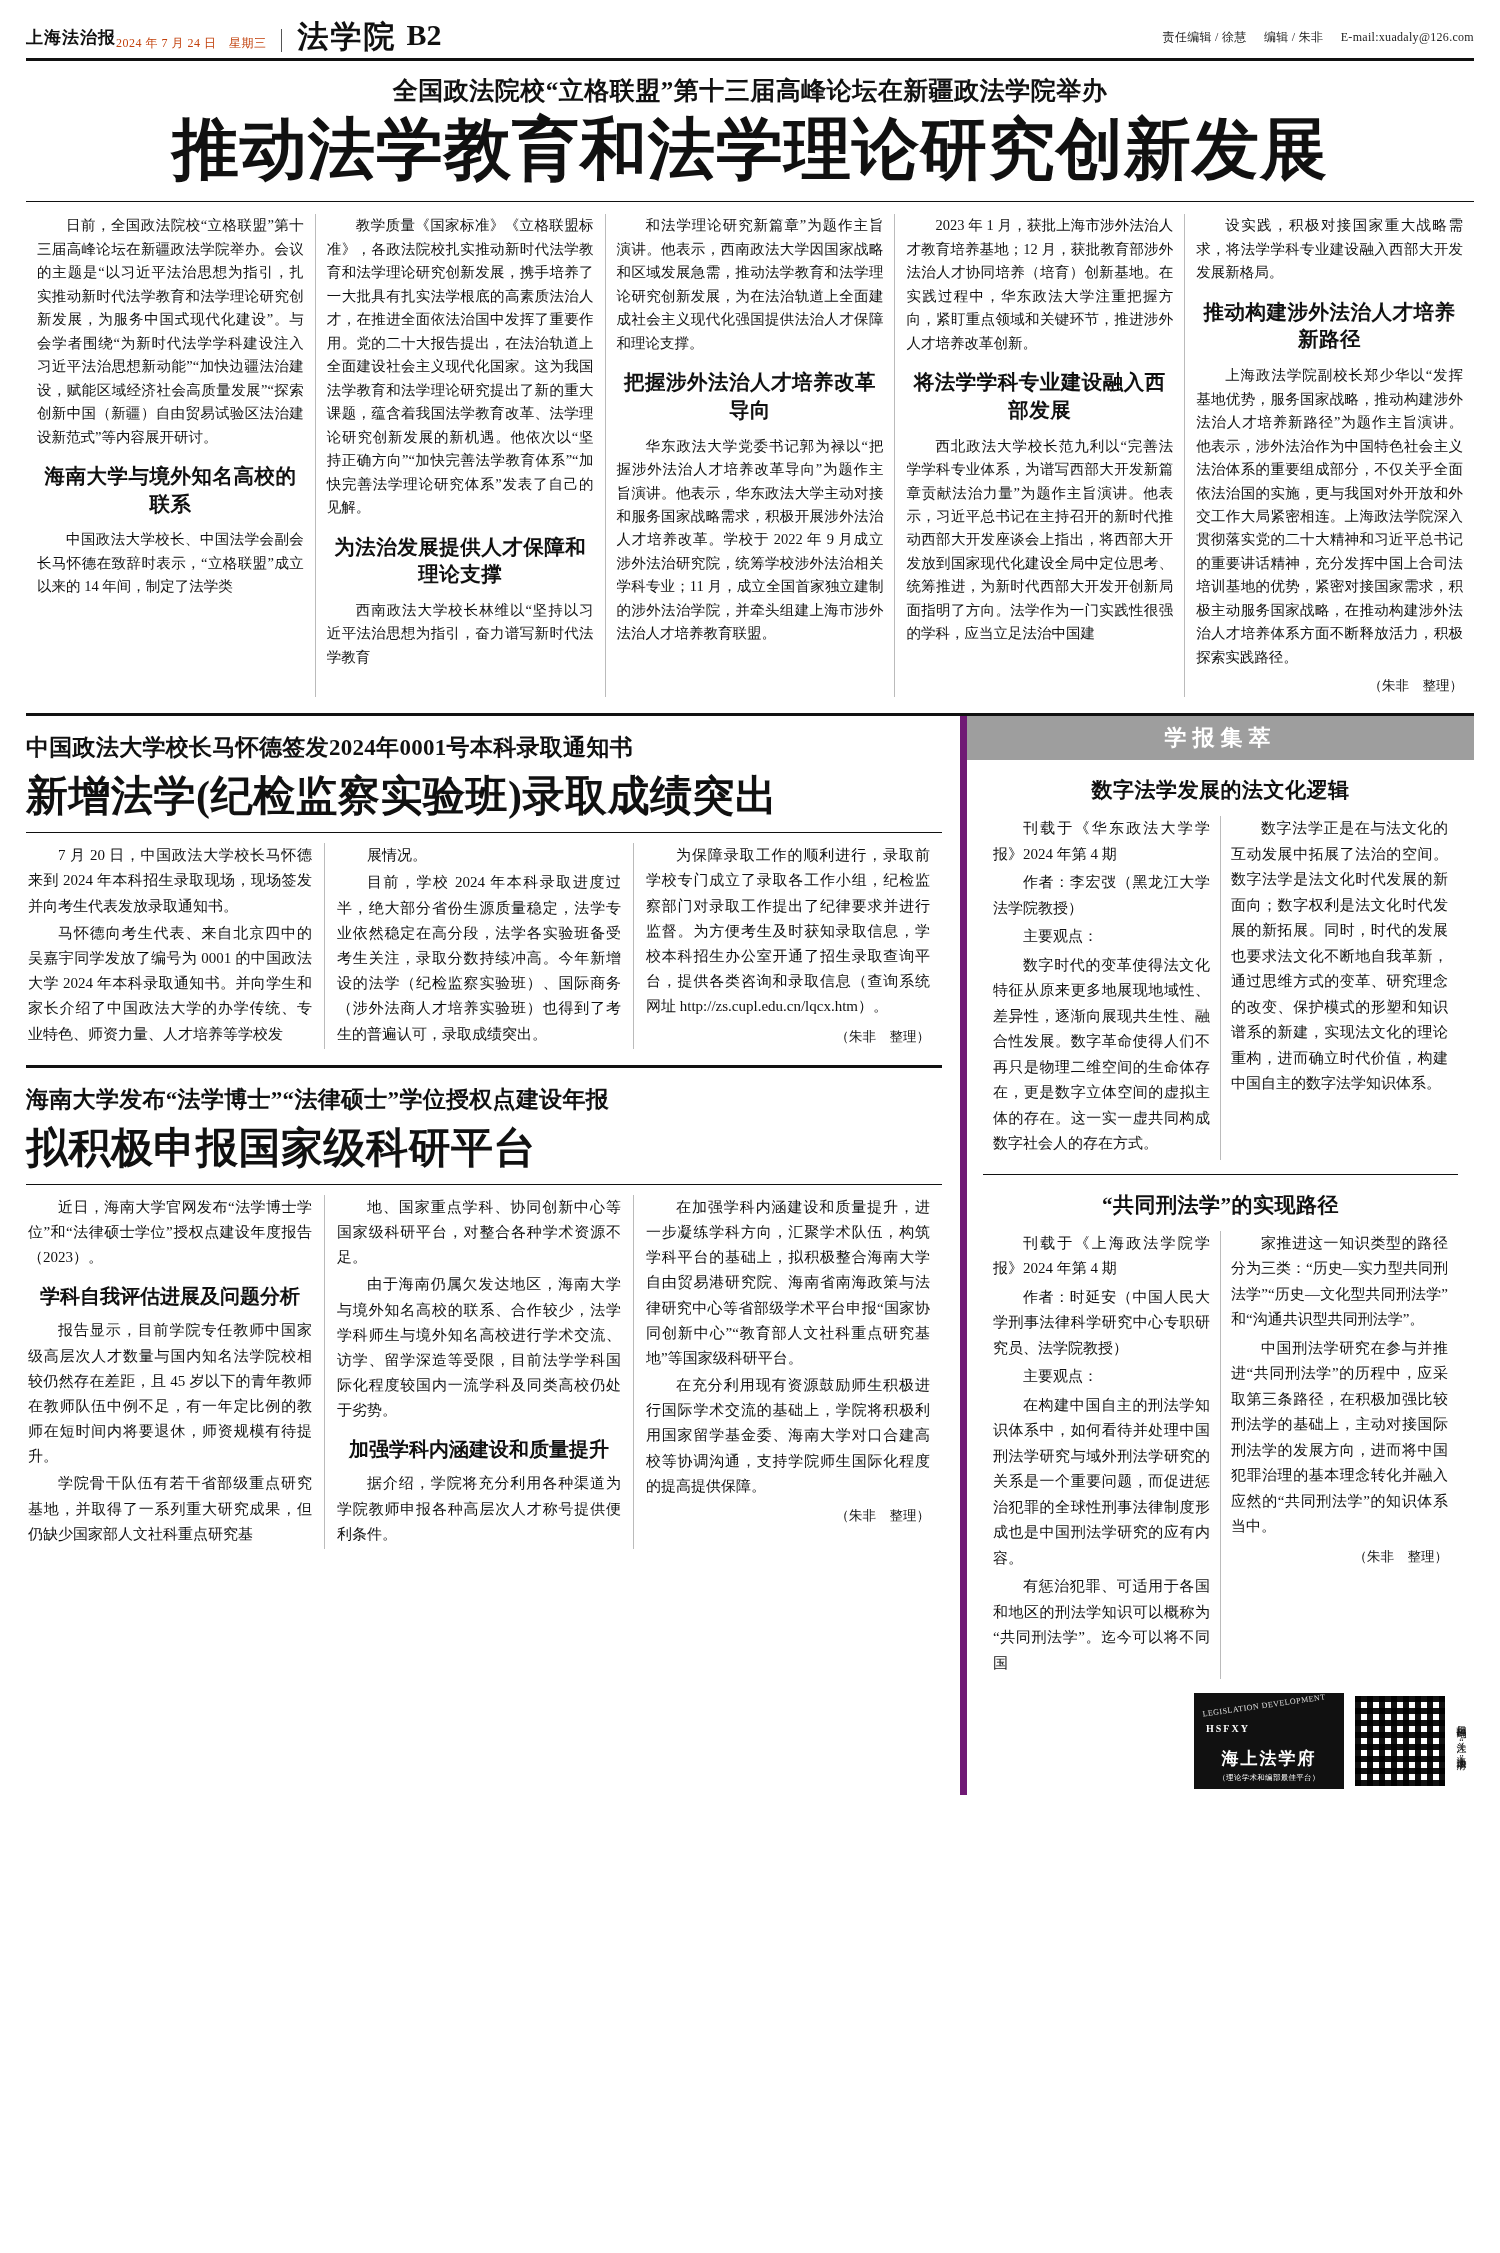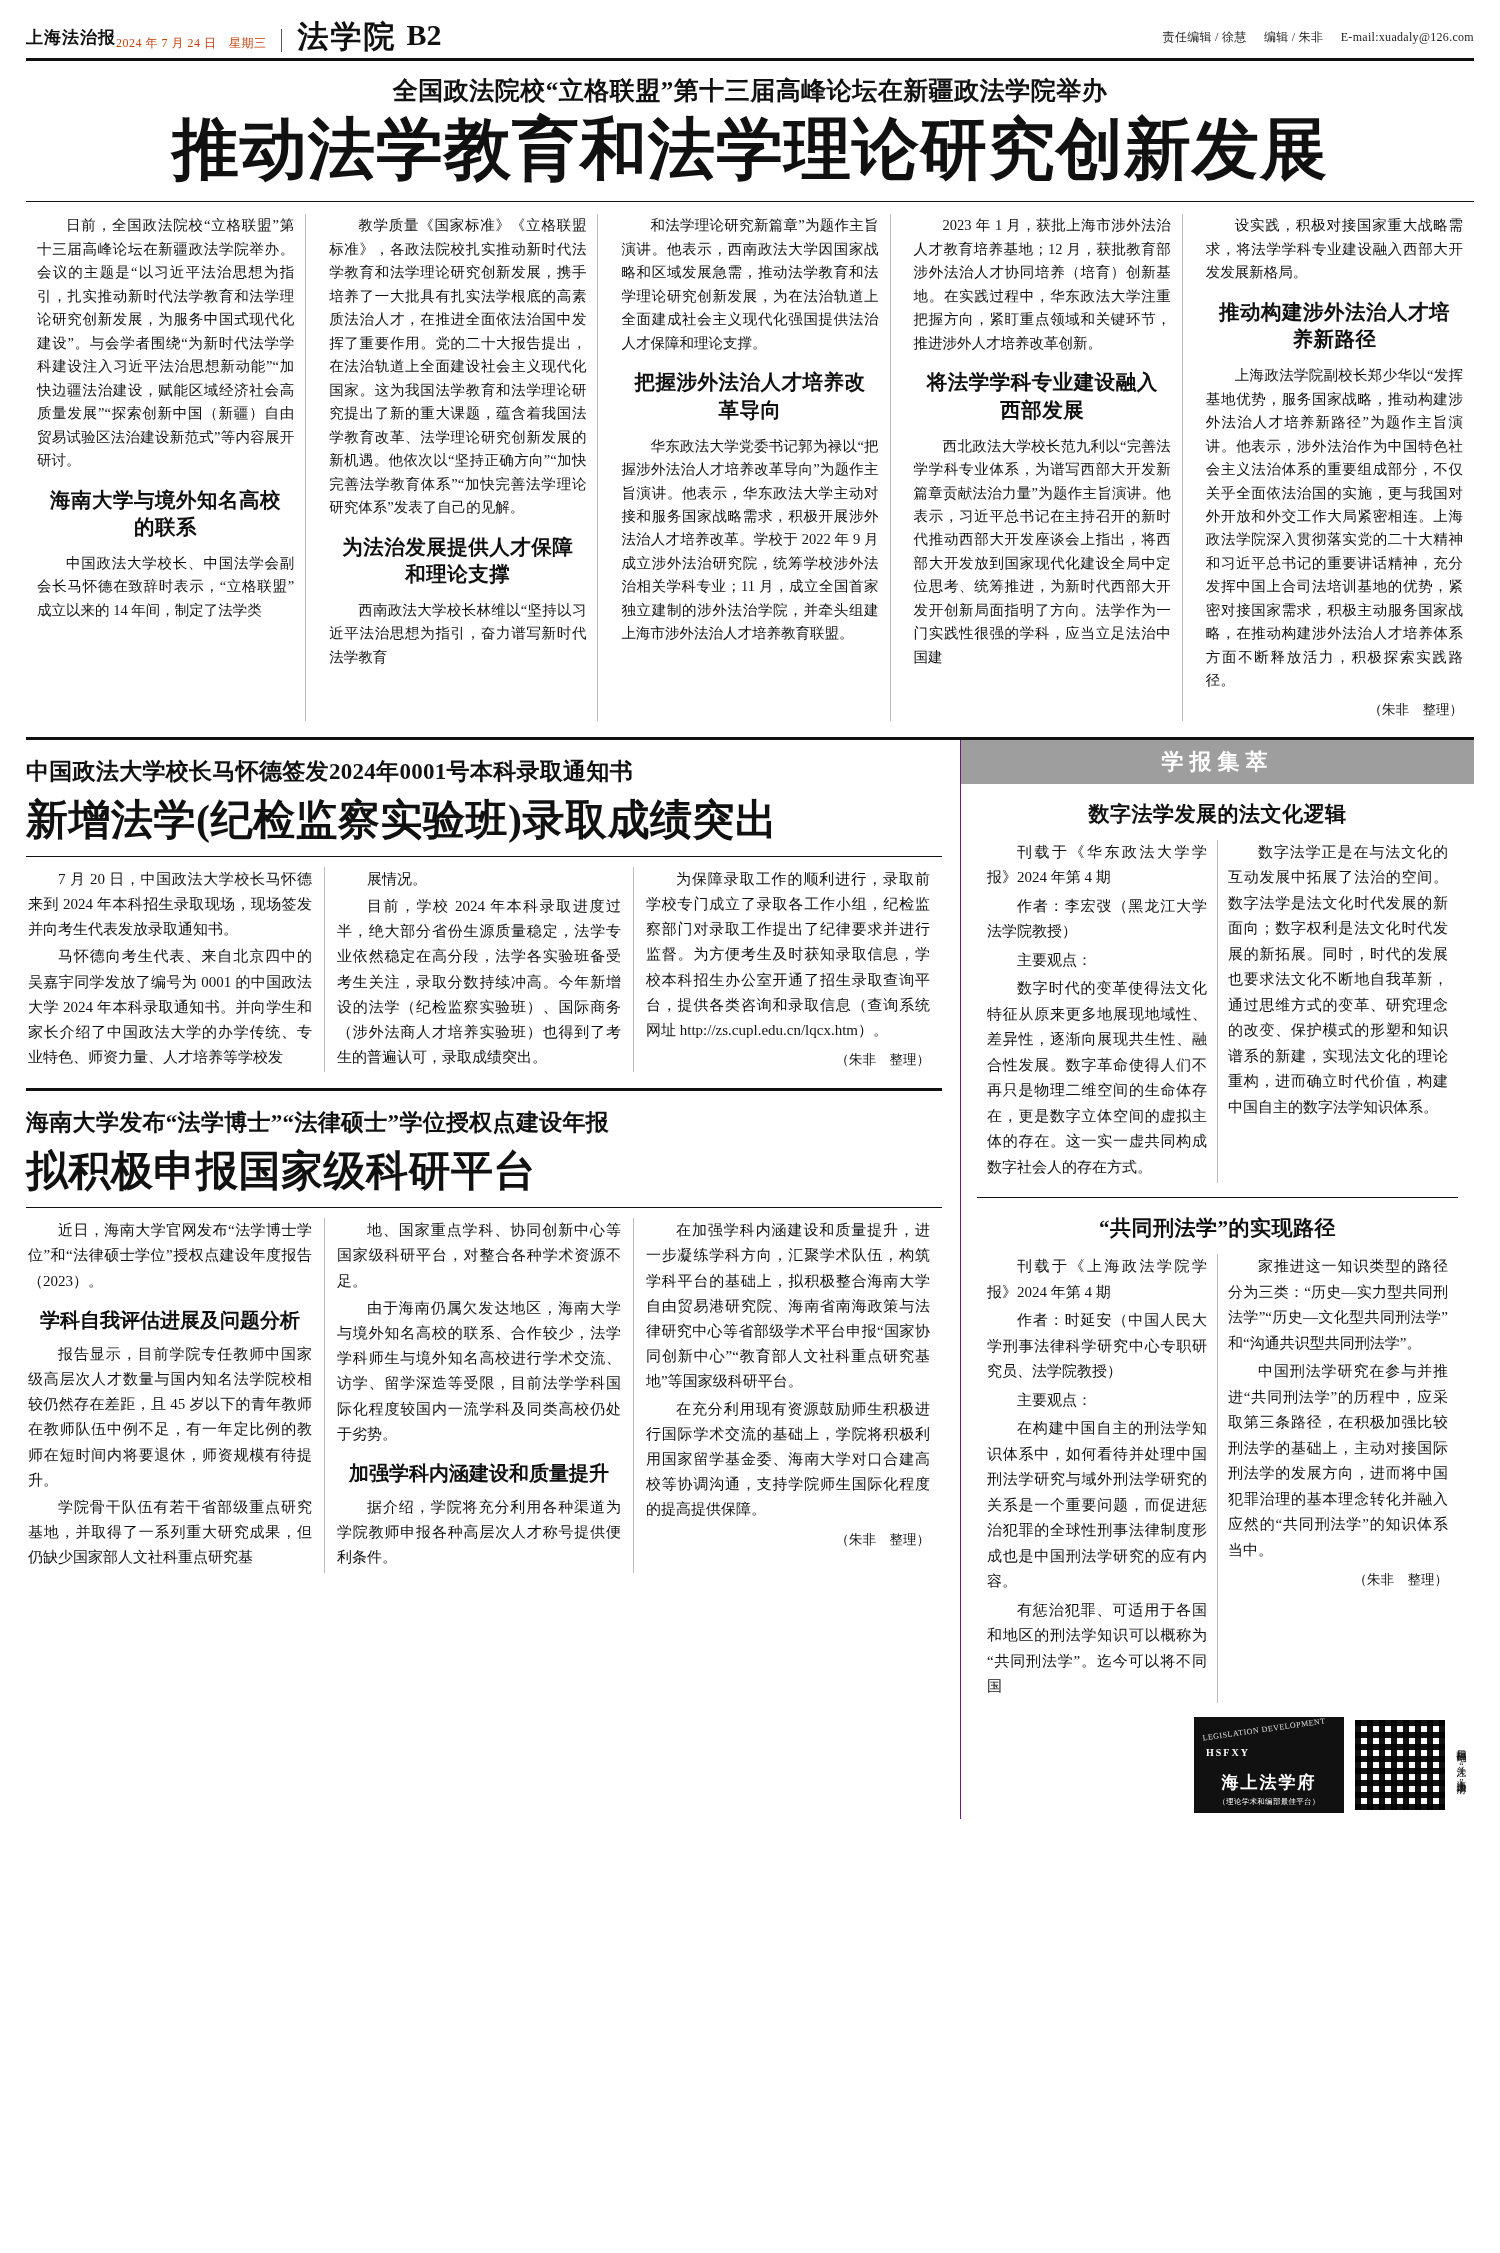--- a/index.html
+++ b/index.html
@@ -33,38 +33,38 @@
   .cols6{display:flex;margin-top:12px;}
   .col{
     flex:1;
     padding:0 11px;
     box-sizing:border-box;
     font-size:14.5px;
     line-height:1.62;
     text-align:justify;
     text-justify:inter-ideograph;
   }
-  .col + .col{border-left:1px solid #bbb;padding-left:23px;}
+  .col + .col{border-left:1px solid #bbb;}
   .col p{margin:0 0 2px 0;text-indent:2em;}
   .sub-h{
     text-align:center;
     font-size:20.5px;
     font-weight:bold;
     line-height:1.35;
     margin:14px 4px 10px 4px;
     letter-spacing:0.5px;
   }
   .byline{text-align:right;font-size:13.5px;margin-top:6px;}
 
   .rule-thick{border-top:3px solid #111;margin-top:16px;}
 
   
   .lower{display:flex;margin-top:0;}
   .lower-left{width:64.5%;box-sizing:border-box;padding-right:18px;}
-  .lower-right{width:35.5%;box-sizing:border-box;border-left:1px solid #701a75;padding-left:0;}
+  .lower-right{width:35.5%;box-sizing:border-box;border-left:7px solid #701a75;padding-left:0;}
 
   .art2-kicker{font-size:23px;font-weight:bold;margin-top:16px;letter-spacing:0.3px;}
   .art2-title{font-size:42px;font-weight:bold;letter-spacing:0.5px;margin-top:10px;line-height:1.12;}
   .art2-rule{border-top:1px solid #111;margin-top:12px;}
   .cols3{display:flex;margin-top:10px;}
   .col3{
     flex:1;
     padding:0 12px;
     box-sizing:border-box;
     font-size:15px;

